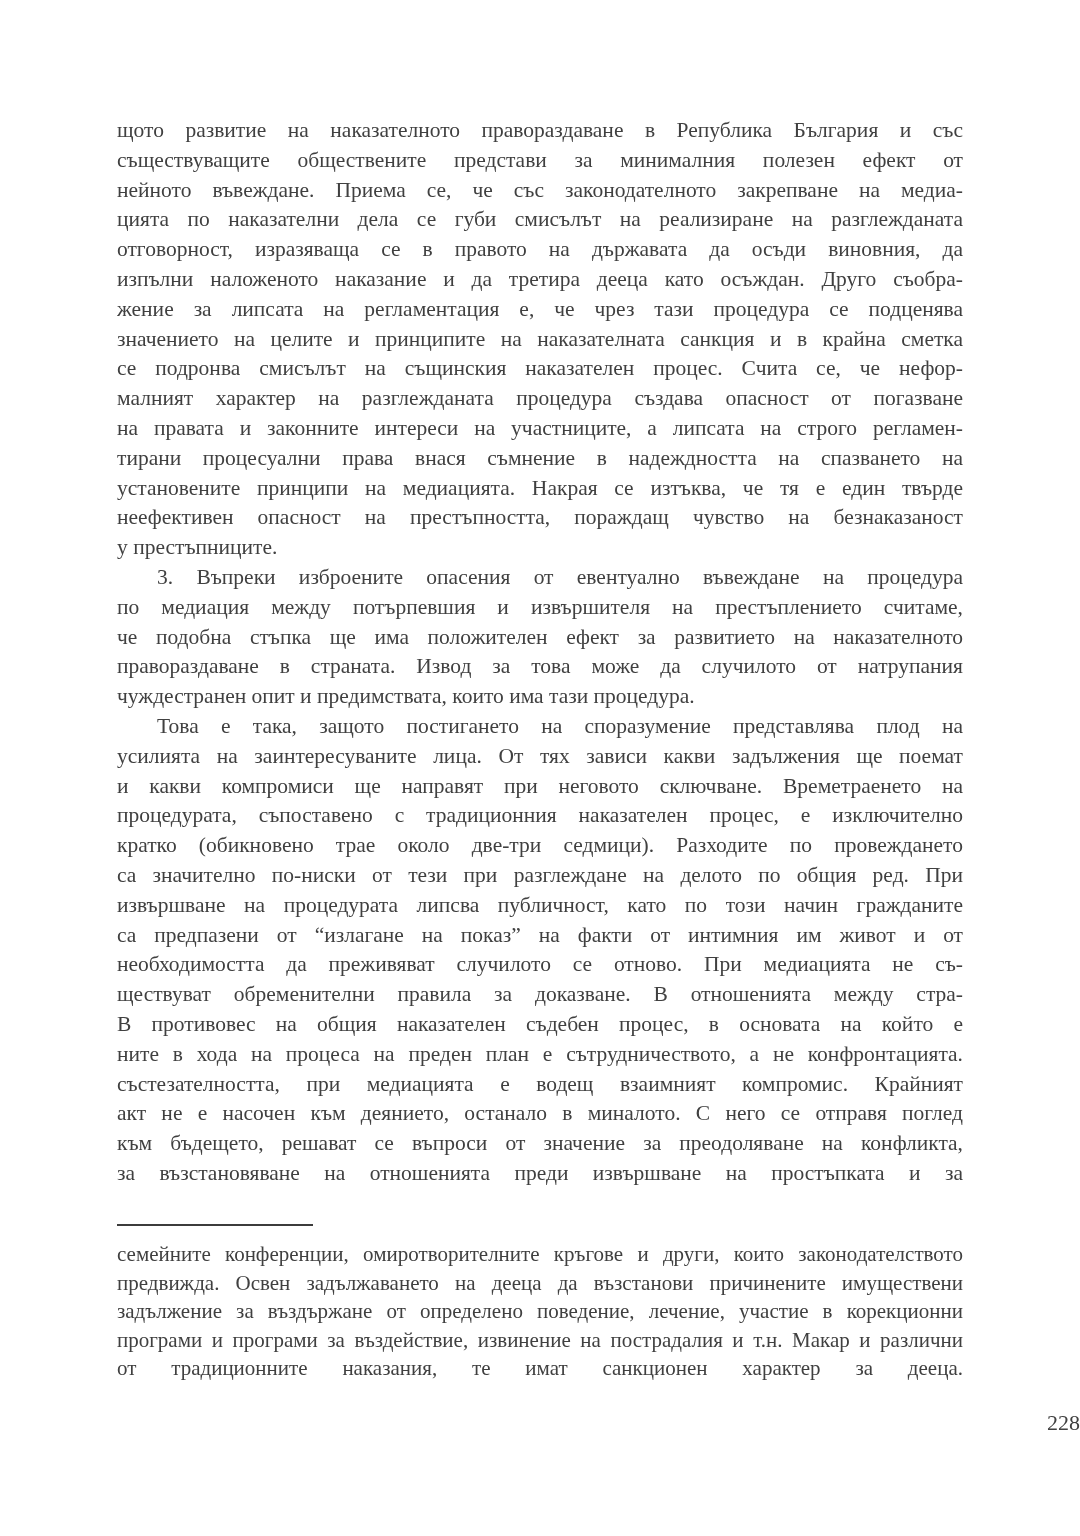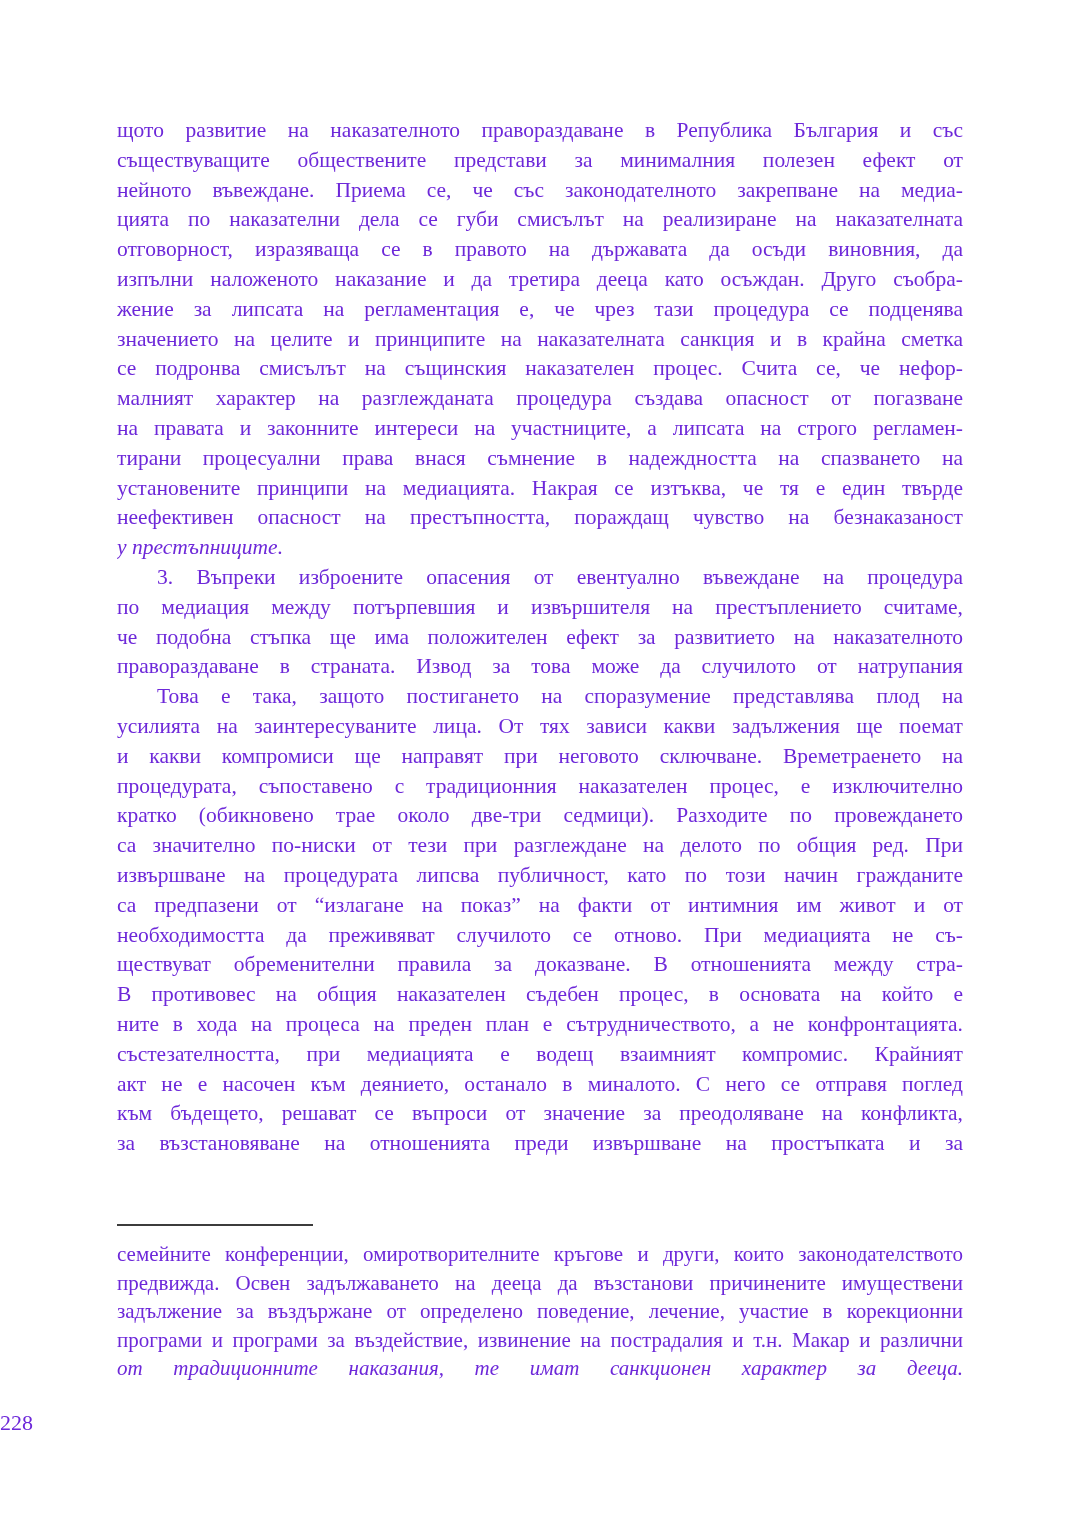--- a/index.html
+++ b/index.html
@@ -2,40 +2,40 @@
 <html><head>
 <meta charset="utf-8">
 <style>
   html, body { margin: 0; padding: 0; background: #ffffff; }
   .page {
     position: relative;
     width: 1080px;
     height: 1536px;
     background: #ffffff;
     font-family: "Liberation Serif", "DejaVu Serif", serif;
-    color: #6d28d9;
+    color: #404040;
     overflow: hidden;
   }
   .text-block {
     position: absolute;
     left: 117px;
     top: 116px;
     width: 846px;
   }
   .para { margin: 0; padding: 0; }
   .bl {
     font-size: 21.5px;
     line-height: 29.8px;
     text-align: justify;
     text-align-last: justify;
     white-space: normal;
     overflow: hidden;
     max-height: 29.8px;
   }
-  .noj { text-align-last: left; font-style: italic; }
+  .noj { text-align-last: left; }
   .ind { text-indent: 40px; }
   .footnote-sep {
     position: absolute;
     left: 117px;
     top: 1224px;
     width: 196px;
     height: 2px;
     background: #3c3c3c;
   }
   .footnote {
@@ -50,54 +50,55 @@
     text-align: justify;
     text-align-last: justify;
     overflow: hidden;
     max-height: 28.6px;
   }
   .page-number {
     position: absolute;
     left: 0;
     top: 1410px;
     width: 100%;
-    text-align: left;
+    text-align: right;
     font-size: 22px;
   }
 </style>
 </head>
 <body>
 
 <div class="page">
 
   <div class="text-block">
 
     <div class="para">
       <div class="bl">щото развитие на наказателното правораздаване в Република България и със</div>
       <div class="bl">съществуващите обществените представи за минималния полезен ефект от</div>
       <div class="bl">нейното въвеждане. Приема се, че със законодателното закрепване на медиа-</div>
-      <div class="bl">цията по наказателни дела се губи смисълът на реализиране на наказателната</div>
+      <div class="bl">цията по наказателни дела се губи смисълът на реализиране на разглежданата</div>
       <div class="bl">отговорност, изразяваща се в правото на държавата да осъди виновния, да</div>
       <div class="bl">изпълни наложеното наказание и да третира дееца като осъждан. Друго съобра-</div>
       <div class="bl">жение за липсата на регламентация е, че чрез тази процедура се подценява</div>
       <div class="bl">значението на целите и принципите на наказателната санкция и в крайна сметка</div>
       <div class="bl">се подронва смисълът на същинския наказателен процес. Счита се, че нефор-</div>
       <div class="bl">малният характер на разглежданата процедура създава опасност от погазване</div>
       <div class="bl">на правата и законните интереси на участниците, а липсата на строго регламен-</div>
       <div class="bl">тирани процесуални права внася съмнение в надеждността на спазването на</div>
       <div class="bl">установените принципи на медиацията. Накрая се изтъква, че тя е един твърде</div>
       <div class="bl">неефективен опасност на престъпността, пораждащ чувство на безнаказаност</div>
       <div class="bl noj">у престъпниците.</div>
     </div>
 
     <div class="para">
       <div class="bl ind">3. Въпреки изброените опасения от евентуално въвеждане на процедура</div>
       <div class="bl">по медиация между потърпевшия и извършителя на престъплението считаме,</div>
       <div class="bl">че подобна стъпка ще има положителен ефект за развитието на наказателното</div>
       <div class="bl">правораздаване в страната. Извод за това може да случилото от натрупания</div>
+      <div class="bl noj">чуждестранен опит и предимствата, които има тази процедура.</div>
     </div>
 
     <div class="para">
       <div class="bl ind">Това е така, защото постигането на споразумение представлява плод на</div>
       <div class="bl">усилията на заинтересуваните лица. От тях зависи какви задължения ще поемат</div>
       <div class="bl">и какви компромиси ще направят при неговото сключване. Времетраенето на</div>
       <div class="bl">процедурата, съпоставено с традиционния наказателен процес, е изключително</div>
       <div class="bl">кратко (обикновено трае около две-три седмици). Разходите по провеждането</div>
       <div class="bl">са значително по-ниски от тези при разглеждане на делото по общия ред. При</div>
       <div class="bl">извършване на процедурата липсва публичност, като по този начин гражданите</div>

